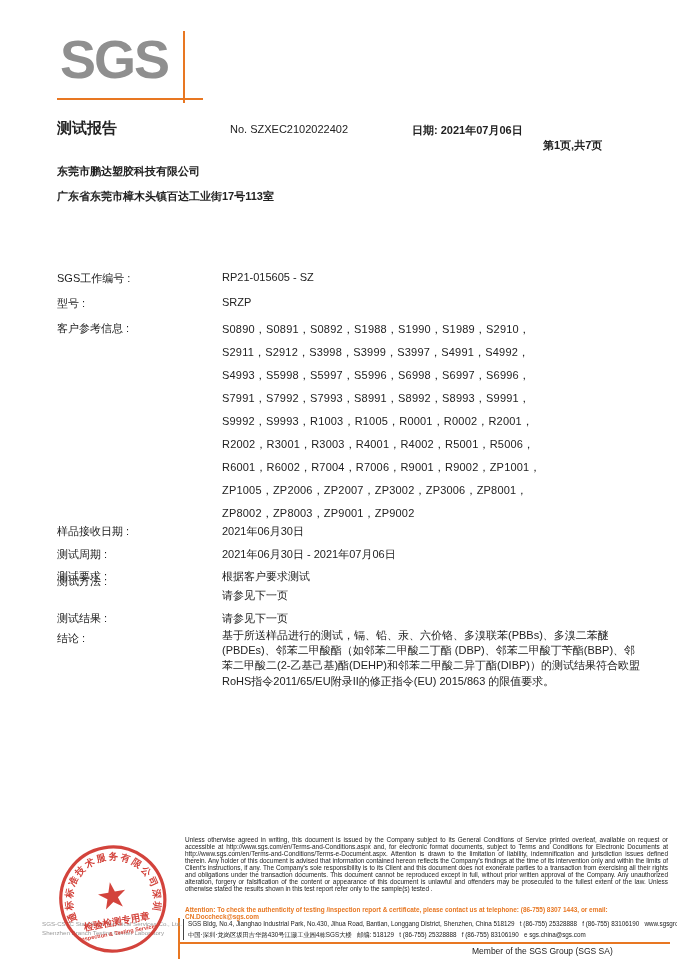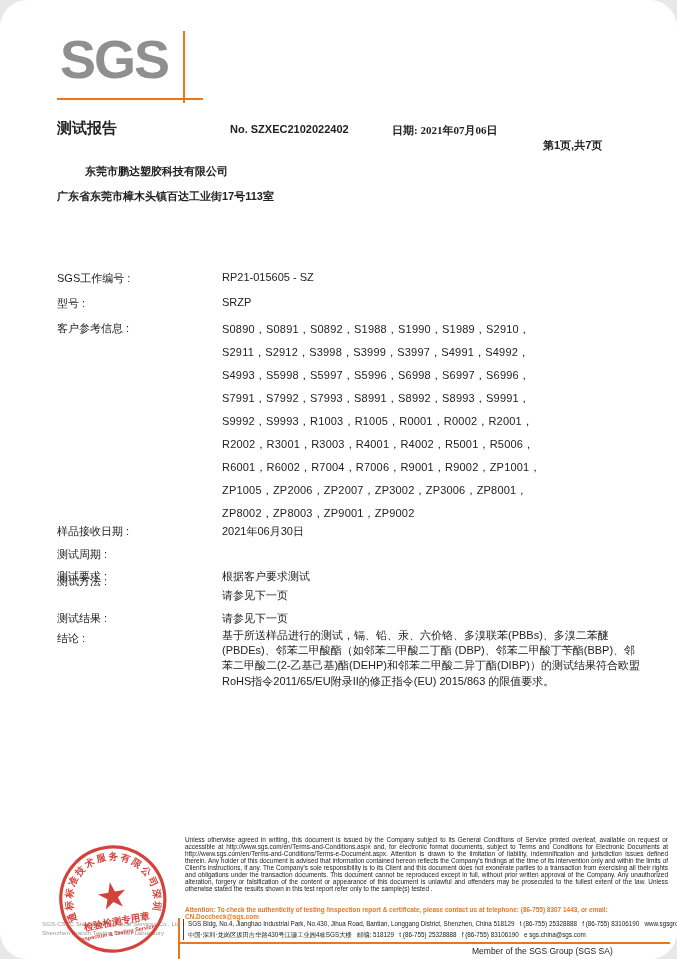--- a/index.html
+++ b/index.html
@@ -6,37 +6,36 @@
   html,body{margin:0;padding:0;background:#e8e8e8;}
   .page{
     position:relative;
     width:677px;height:959px;
     margin:0 auto;
     background:#ffffff;
     font-family:"Liberation Sans","DejaVu Sans",sans-serif;
     color:#333;
     font-size:11px;
     overflow:hidden;
-    border-radius:27px;
   }
   
   .logo-text{
     position:absolute;left:60px;top:32px;
     font-size:54px;line-height:1;font-weight:700;
     color:#8f8f8f;letter-spacing:-2px;
   }
   .logo-hline{position:absolute;left:57px;top:98px;width:146px;height:2px;background:#e87722;}
   .logo-vline{position:absolute;left:183px;top:31px;width:2px;height:72px;background:#e87722;}
 
   .report-title{position:absolute;left:57px;top:119px;font-size:15px;font-weight:700;color:#222;}
-  .report-no{position:absolute;left:230px;top:123px;font-weight:700;color:#222;}
-  .report-date{position:absolute;left:392px;top:123px;font-weight:600;color:#222;font-family:Liberation Serif, serif;}
+  .report-no{position:absolute;left:230px;top:123px;font-weight:400;color:#222;}
+  .report-date{position:absolute;left:412px;top:123px;font-weight:600;color:#222;}
   .report-pages{position:absolute;left:543px;top:123px;font-weight:600;color:#222;margin-top:15px;}
 
-  .company{position:absolute;left:57px;top:164px;font-weight:600;color:#222;margin-left:28px;}
+  .company{position:absolute;left:57px;top:164px;font-weight:600;color:#222;}
   .company-addr{position:absolute;left:57px;top:189px;font-weight:600;color:#222;}
 
   .intro{position:absolute;left:57px;top:247px;color:#222;}
 
   
   .lbl{position:absolute;left:57px;color:#222;}
   .val{position:absolute;left:222px;color:#222;}
   .val.pre{white-space:pre-line;line-height:23px;letter-spacing:0.2px;}
   .val.block{width:424px;line-height:15.2px;}
 
@@ -99,20 +98,21 @@
 S9992，S9993，R1003，R1005，R0001，R0002，R2001，
 R2002，R3001，R3003，R4001，R4002，R5001，R5006，
 R6001，R6002，R7004，R7006，R9001，R9002，ZP1001，
 ZP1005，ZP2006，ZP2007，ZP3002，ZP3006，ZP8001，
 ZP8002，ZP8003，ZP9001，ZP9002</div>
 
   <span class="lbl" style="top:524px">样品接收日期 :</span>
   <div class="val" style="top:524px">2021年06月30日</div>
 
   <span class="lbl" style="top:547px">测试周期 :</span>
+  <div class="val" style="top:547px">2021年06月30日 - 2021年07月06日</div>
 
   <span class="lbl" style="top:569px">测试要求 :</span>
   <div class="val" style="top:569px">根据客户要求测试</div>
 
   <span class="lbl" style="top:574px">测试方法 :</span>
   <div class="val" style="top:588px">请参见下一页</div>
 
   <span class="lbl" style="top:611px">测试结果 :</span>
   <div class="val" style="top:611px">请参见下一页</div>
 

